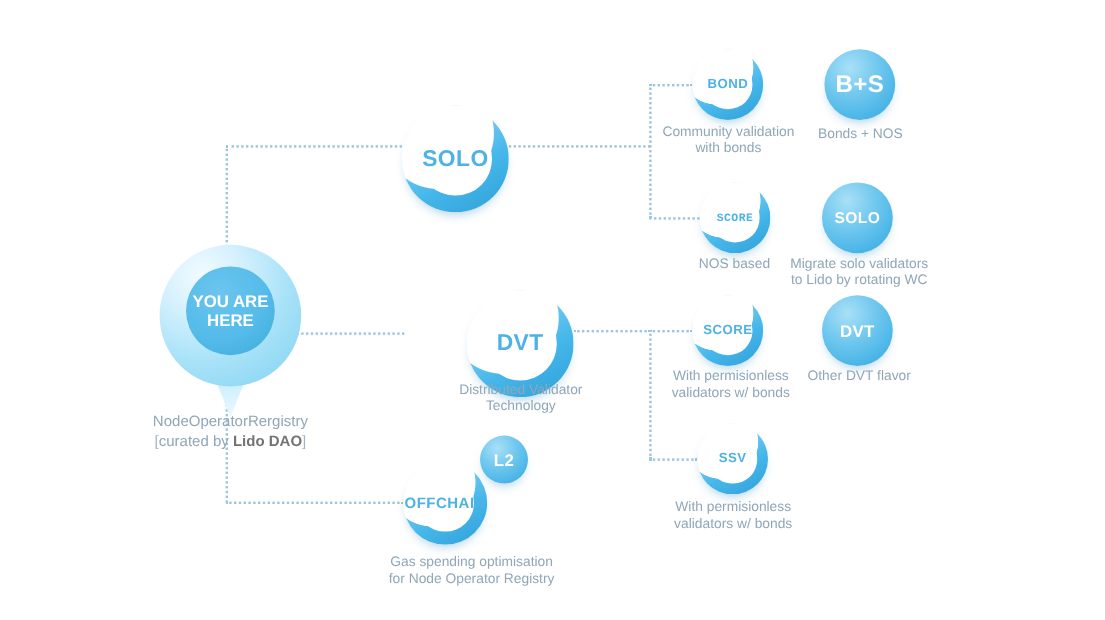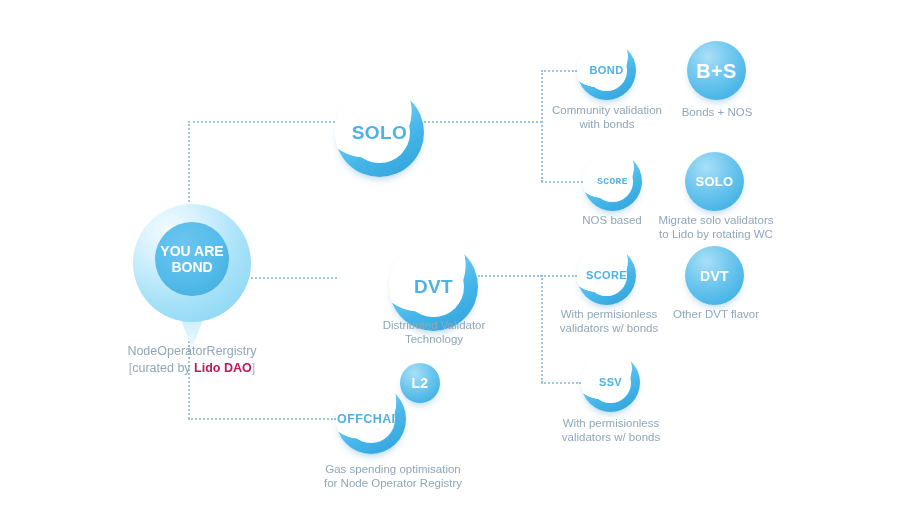--- a/index.html
+++ b/index.html
@@ -76,21 +76,21 @@
     z-index:3;
   }
   #pin .inner .txt{
     color:#ffffff;font-weight:bold;font-size:14px;line-height:16px;text-align:center;
     white-space:pre-line;
   }
   #pin-caption{
     position:absolute;left:78px;top:343px;width:228px;text-align:center;
     color:#8fa7b8;font-size:12.5px;line-height:17px;
   }
-  #pin-caption .brand{color:#be185d;font-weight:bold;}
+  #pin-caption .brand{color:#737373;font-weight:bold;}
   #pin-caption .brk{color:#9fb6c6;}
 </style>
 </head>
 <body>
 
 <div id="stage">
 
   <div class="conn h" style="left:247px;top:277px;width:90px;"></div>
   <div class="conn v" style="left:188px;top:121px;height:157px;"></div>
   <div class="conn h" style="left:188px;top:121px;width:147px;"></div>
@@ -105,21 +105,21 @@
   <div class="conn h" style="left:478px;top:275px;width:64px;"></div>
   <div class="conn v" style="left:541px;top:275px;height:108px;"></div>
   <div class="conn h" style="left:541px;top:275px;width:36px;"></div>
   <div class="conn h" style="left:541px;top:382px;width:40px;"></div>
 
   <div id="pin">
     <div class="tail"></div>
     <div class="drop"></div>
     <div class="inner">
       <span class="txt">YOU ARE
-BOND</span>
+HERE</span>
     </div>
   </div>
   <div id="pin-caption">
     <div>NodeOperatorRergistry</div>
     <div><span class="brk">[</span><span>curated by </span><span class="brand">Lido DAO</span><span class="brk">]</span></div>
   </div>
 
   <div class="node" style="left:335px;top:88px;">
     <div class="ring" style="width:89px;height:89px;">
       <span class="txt" style="font-size:19px;">SOLO</span>

